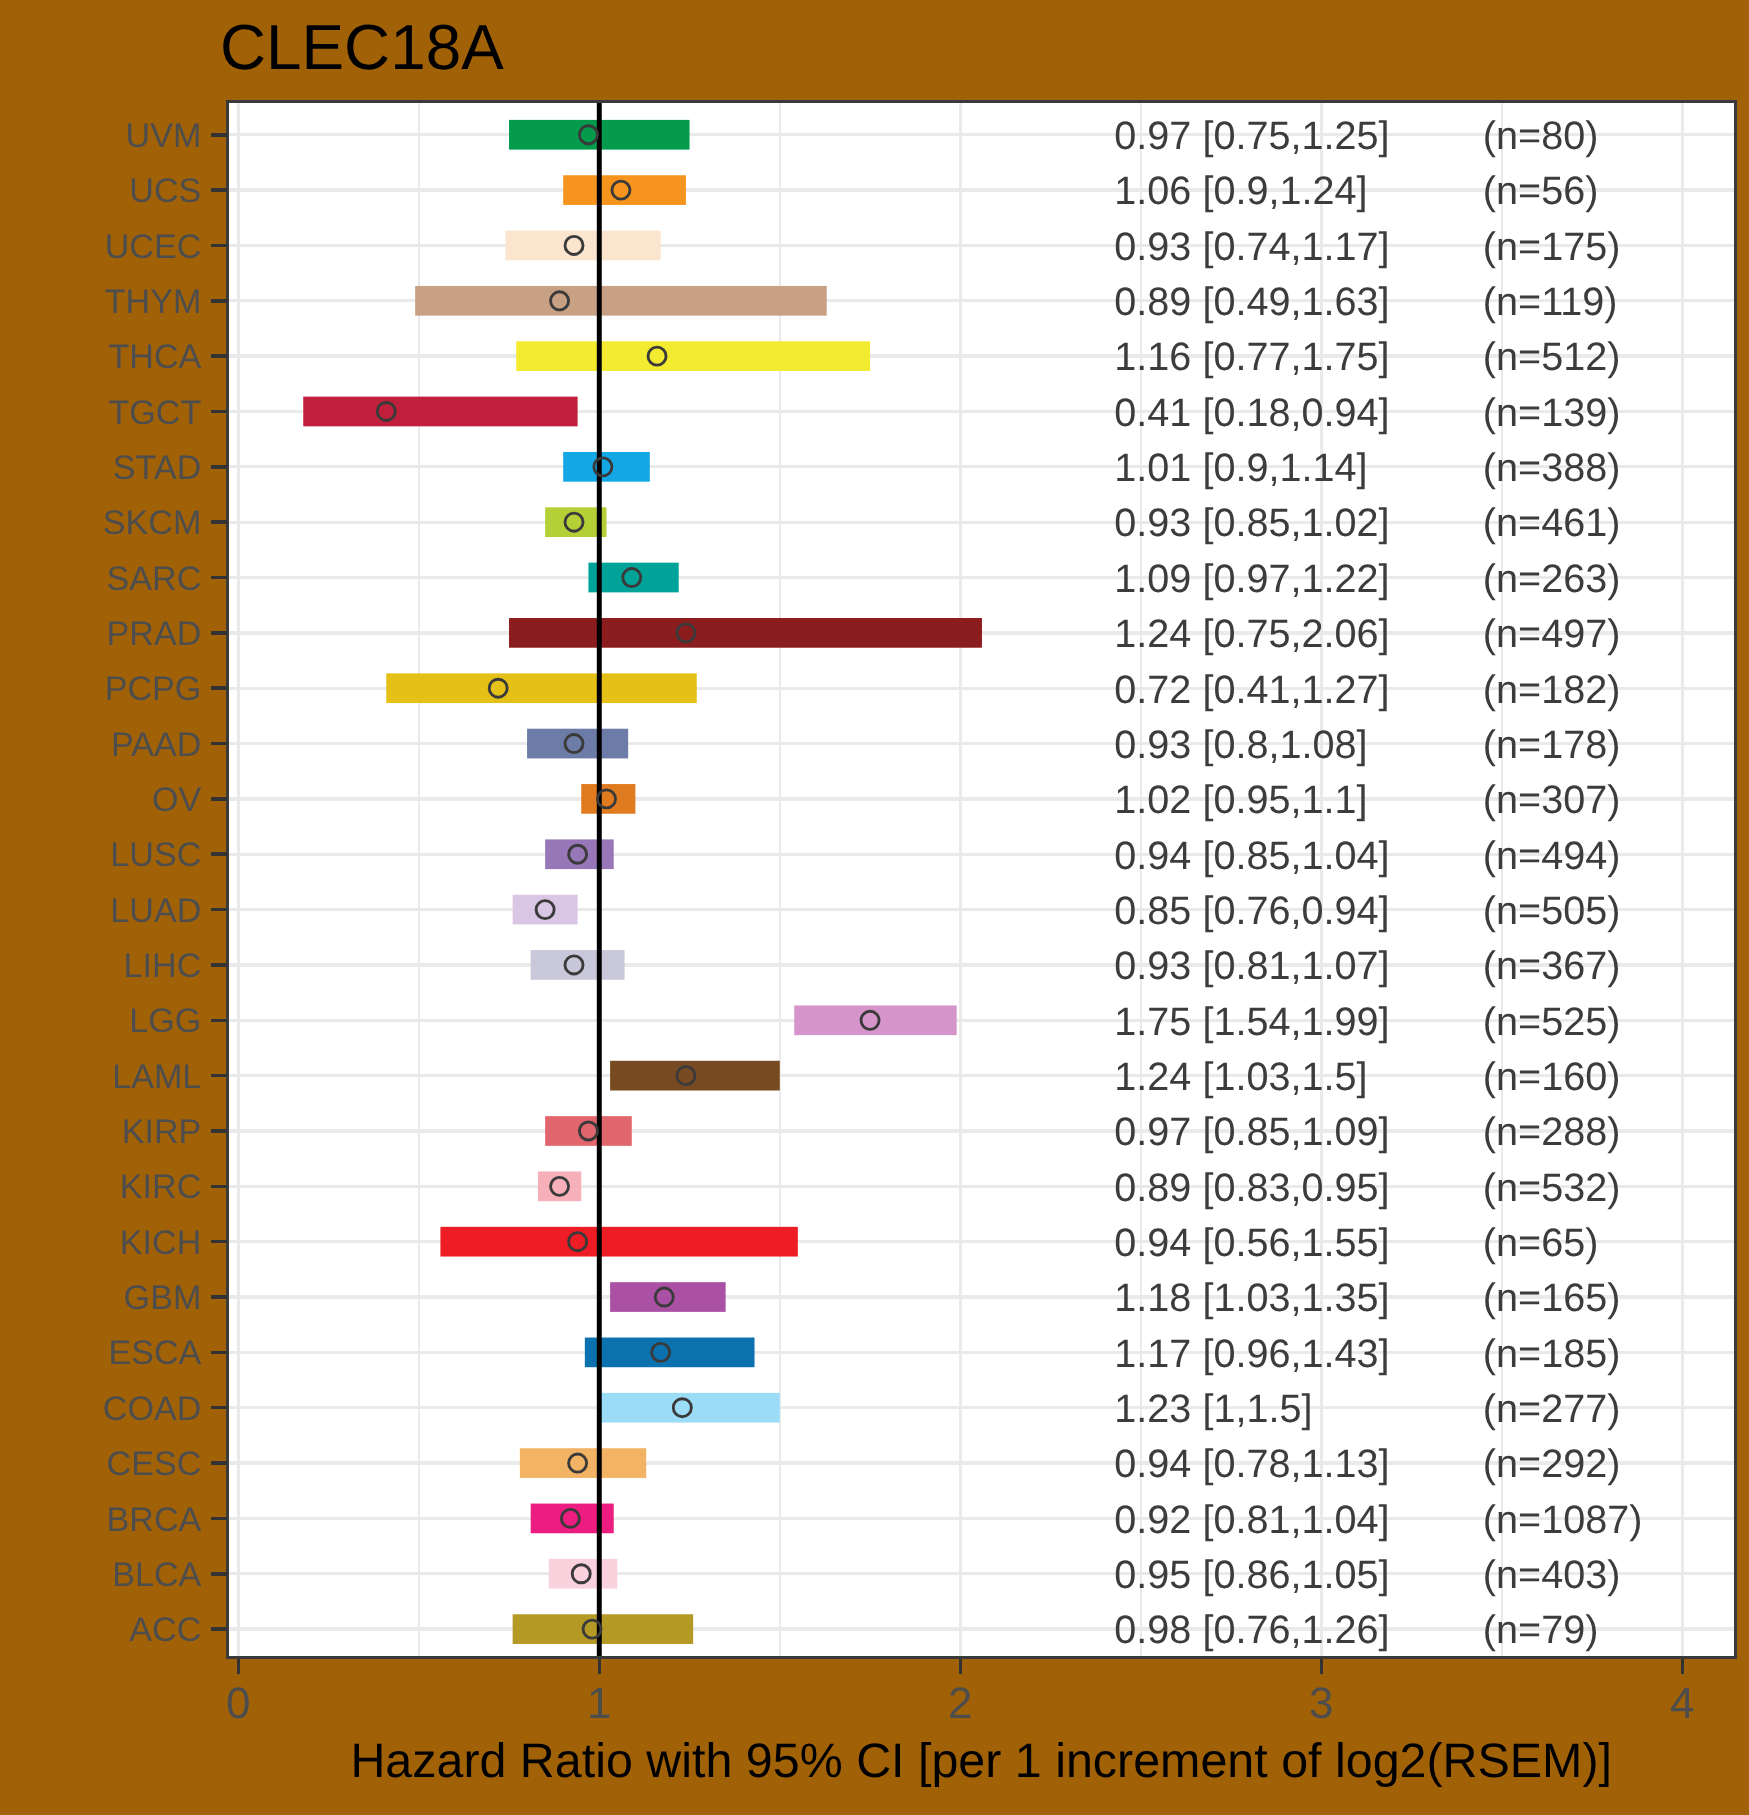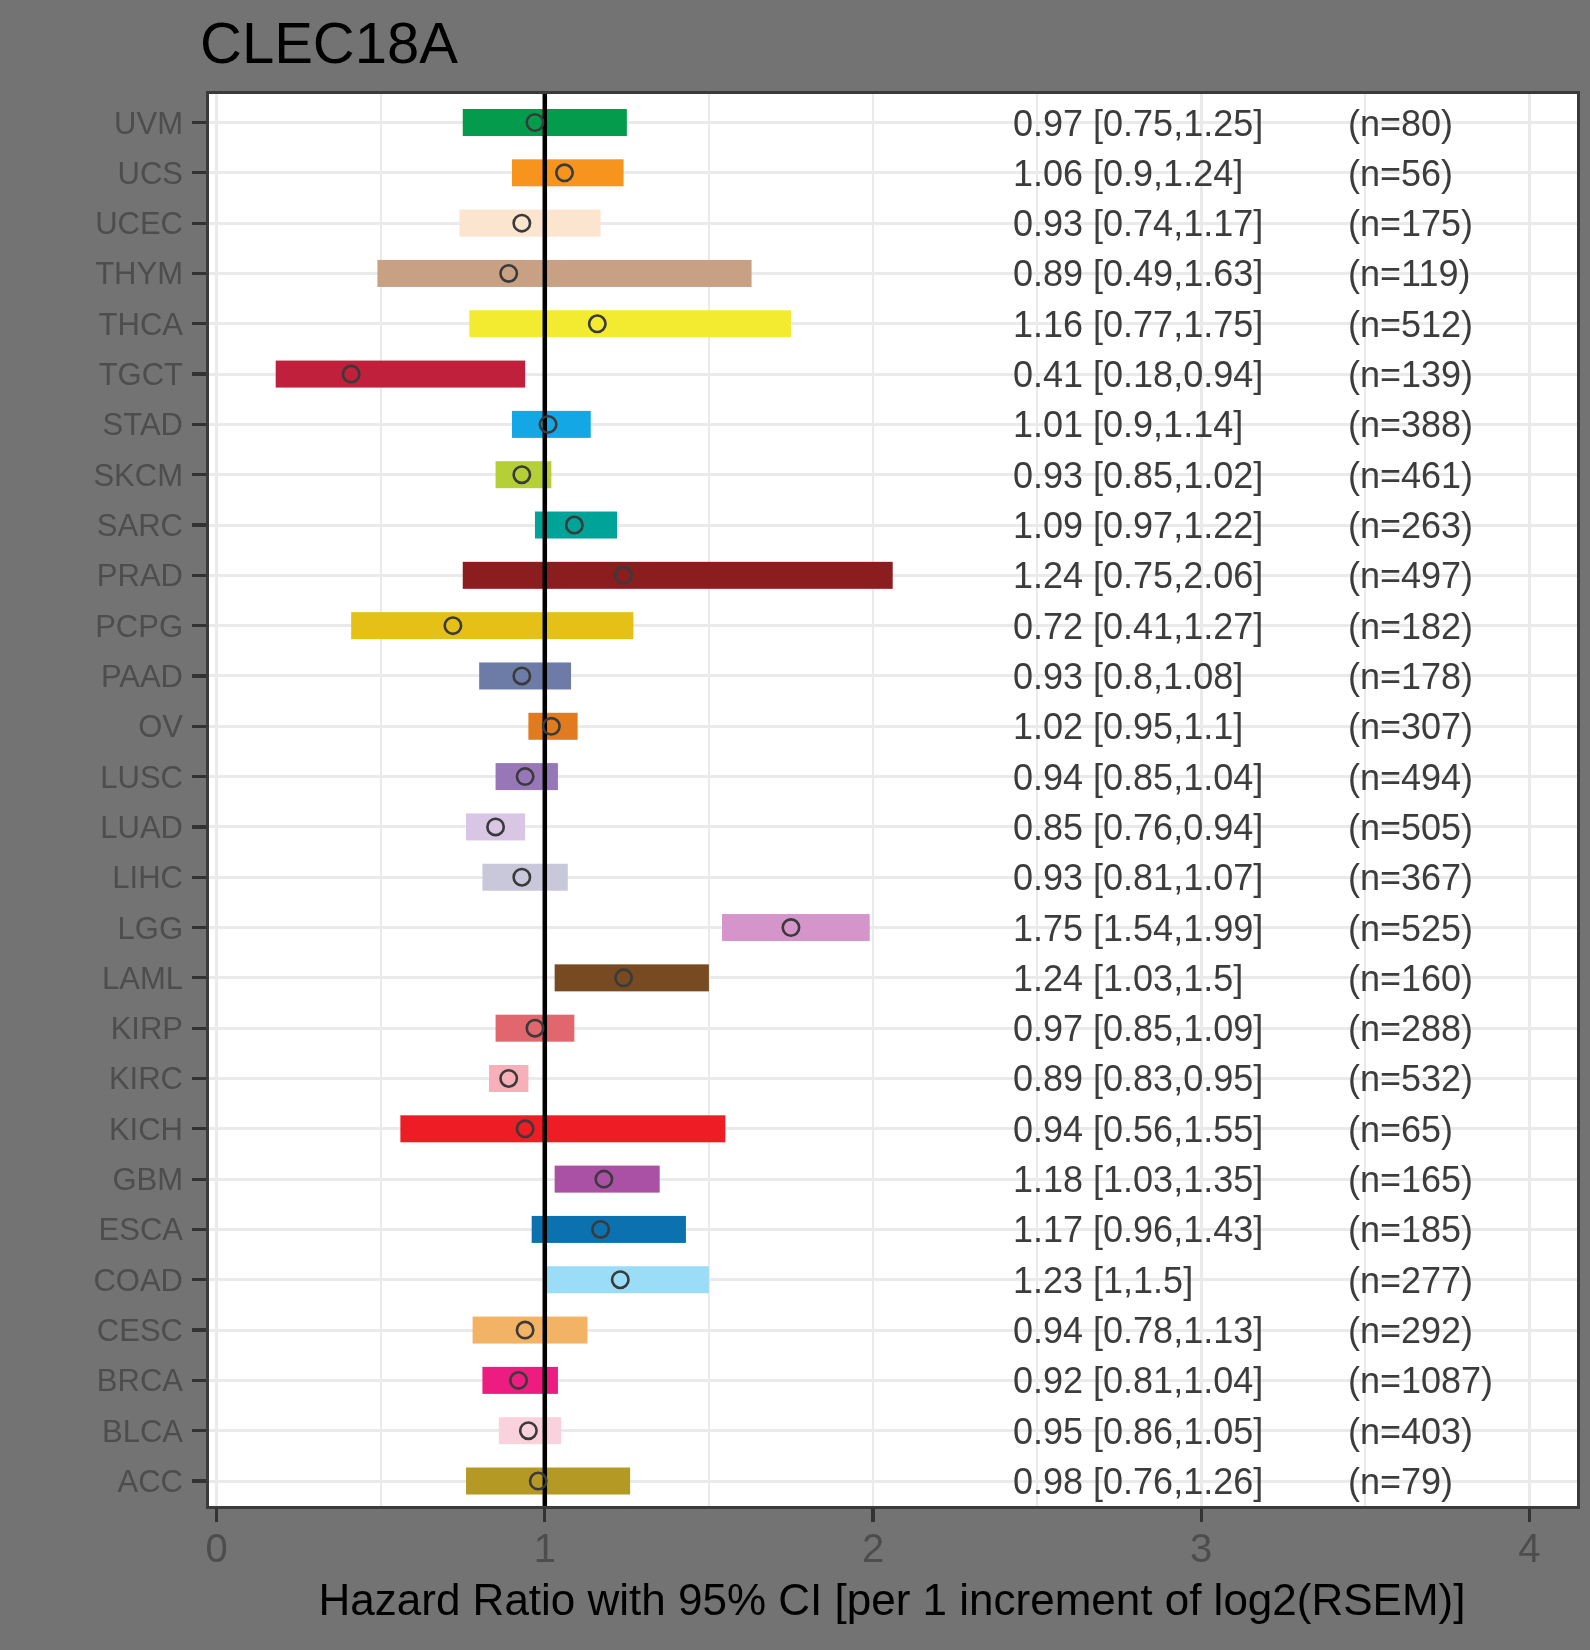--- a/index.html
+++ b/index.html
@@ -1,19 +1,19 @@
 <!DOCTYPE html>
 <html><head>
 <meta charset="utf-8">
 <style>
   html,body{margin:0;padding:0;background:#ffffff;}
   .stage{
     position:relative;
     width:1590px;height:1650px;
-    background:#737373;
+    background:#a16207;
     font-family:"Liberation Sans", sans-serif;
     overflow:hidden;
   }
   svg text{font-family:"Liberation Sans", sans-serif;}
   .title{font-size:58px;fill:#000000;}
   .axis-title{font-size:44px;fill:#000000;}
   .ylab{font-size:31px;fill:#4D4D4D;}
   .xlab{font-size:40px;fill:#4D4D4D;}
   .anno{font-size:36px;fill:#3C3C3C;}
 </style>

